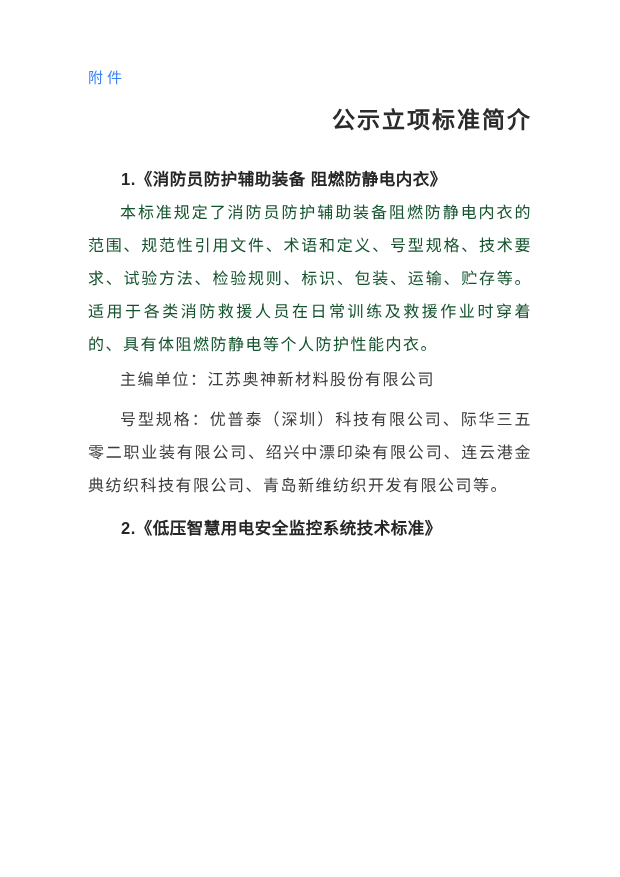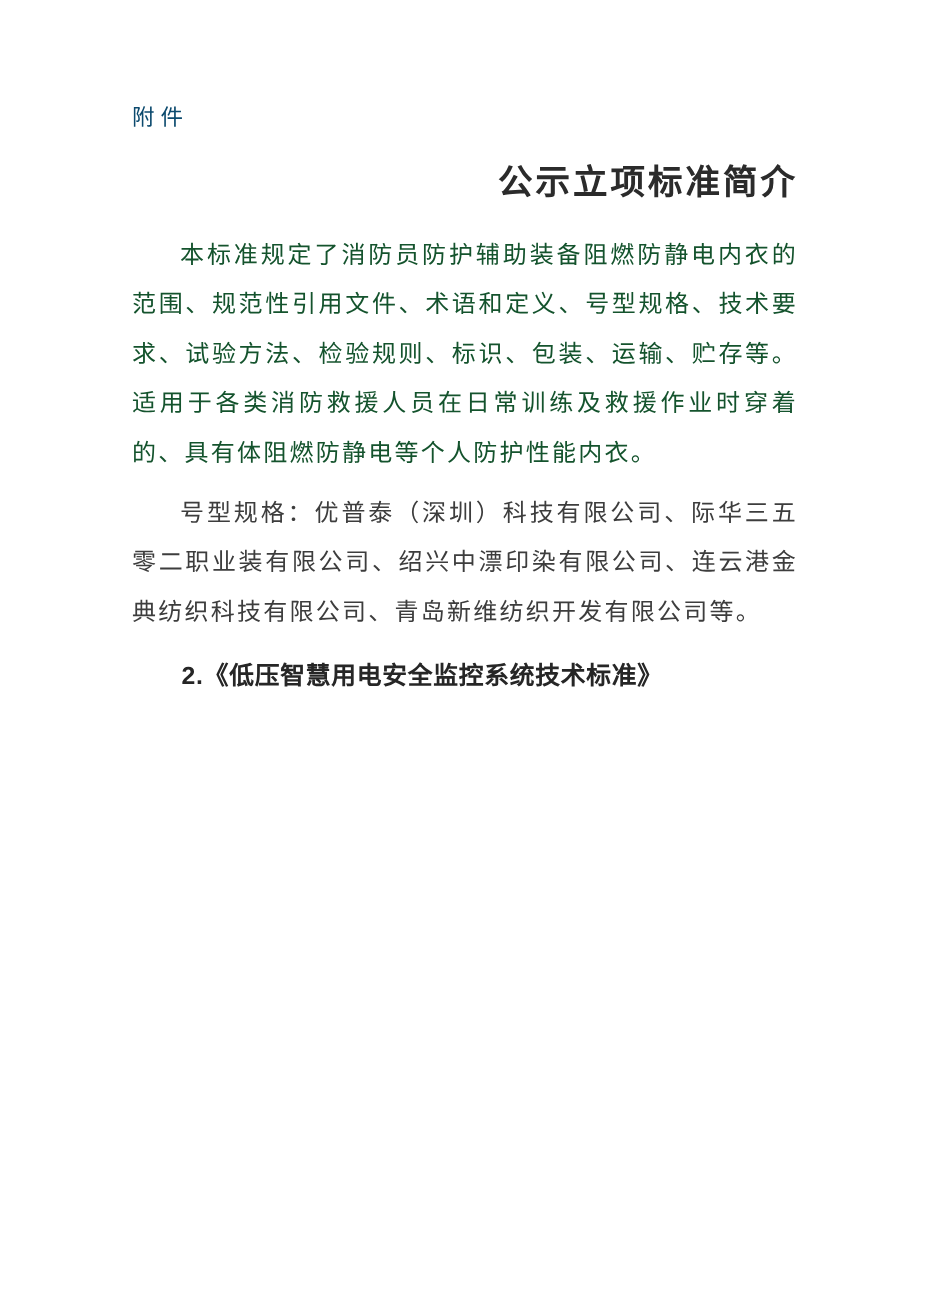--- a/index.html
+++ b/index.html
@@ -14,21 +14,21 @@
     background: #ffffff;
     box-sizing: border-box;
     padding: 66px 88px 40px 88px;
     overflow: hidden;
     font-family: "Liberation Serif", "DejaVu Serif", serif;
     color: #3d3d3d;
   }
   .attachment {
     font-size: 15px;
     letter-spacing: 4px;
-    color: #0c4a6e;
+    color: #3b82f6;
     margin: 0 0 18px 0;
   }
   .doc-title {
     font-size: 23px;
     font-weight: 600;
     text-align: right;
     color: #2b2b2b;
     letter-spacing: 2px;
     margin: 0 0 16px 0;
     line-height: 1.4;
@@ -73,21 +73,23 @@
 </head>
 <body>
 
 <div class="page">
 
   <p class="attachment">附件</p>
 
   <h1 class="doc-title">公示立项标准简介</h1>
 
   <section>
+    <h2 class="section-heading">1.《消防员防护辅助装备 阻燃防静电内衣》</h2>
     <p class="body-para">本标准规定了消防员防护辅助装备阻燃防静电内衣的范围、规范性引用文件、术语和定义、号型规格、技术要求、试验方法、检验规则、标识、包装、运输、贮存等。适用于各类消防救援人员在日常训练及救援作业时穿着的、具有体阻燃防静电等个人防护性能内衣。</p>
+    <p class="org-para">主编单位：江苏奥神新材料股份有限公司</p>
     <p class="org-para spaced">号型规格：优普泰（深圳）科技有限公司、际华三五零二职业装有限公司、绍兴中漂印染有限公司、连云港金典纺织科技有限公司、青岛新维纺织开发有限公司等。</p>
   </section>
 
   <section>
     <h2 class="section-heading">2.《低压智慧用电安全监控系统技术标准》</h2>
   </section>
 
 
 </div>
 

